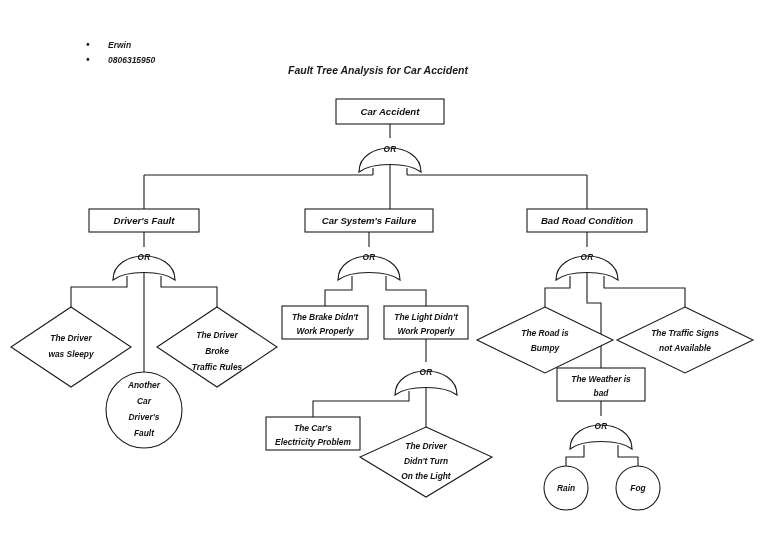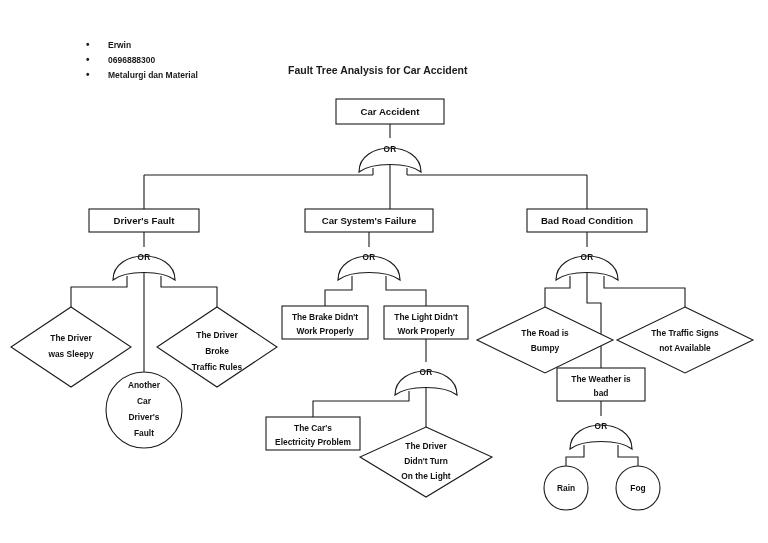--- a/index.html
+++ b/index.html
@@ -9,20 +9,21 @@
   }
   body {
     font-family: "Liberation Sans", sans-serif;
   }
   #page {
     position: relative;
     width: 768px;
     height: 543px;
     background: #ffffff;
     overflow: hidden;
+    font-style: italic;
   }
   #diagram {
     position: absolute;
     left: 0;
     top: 0;
     width: 768px;
     height: 543px;
   }
   .hdr-list {
     position: absolute;
@@ -83,22 +84,21 @@
   .lbl-lg { font-size: 9.6px; text-anchor: middle; }
   .lbl-gate { font-size: 8.2px; text-anchor: middle; letter-spacing: .3px; }
 </style>
 </head>
 <body>
 
 <div id="page">
 
   <ul class="hdr-list">
     <li>Erwin</li>
-    <li>0696888300</li>
-    <li>Metalurgi dan Material</li>
+    <li>0806315950</li>
   </ul>
 
   <div class="title">Fault Tree Analysis for Car Accident</div>
 
   <svg id="diagram" viewBox="0 0 768 543">
 
     <defs>
 
       <g id="orgate">
         <path class="gateshape" d="M -31 18 C -31 -14, 31 -14, 31 18 C 18 8, -18 8, -31 18 Z"></path>

